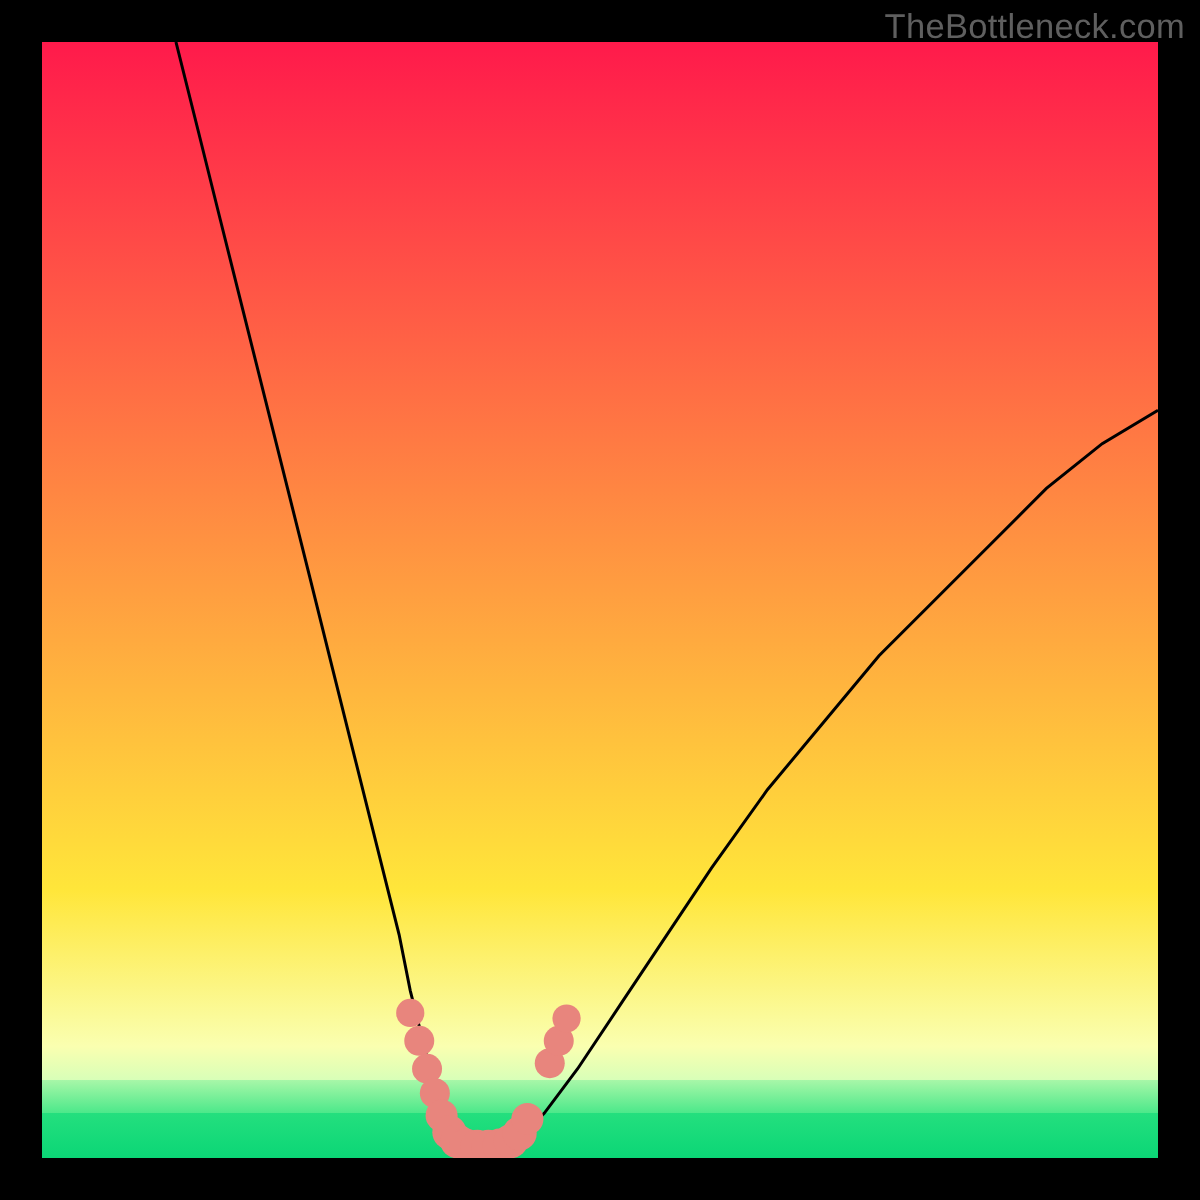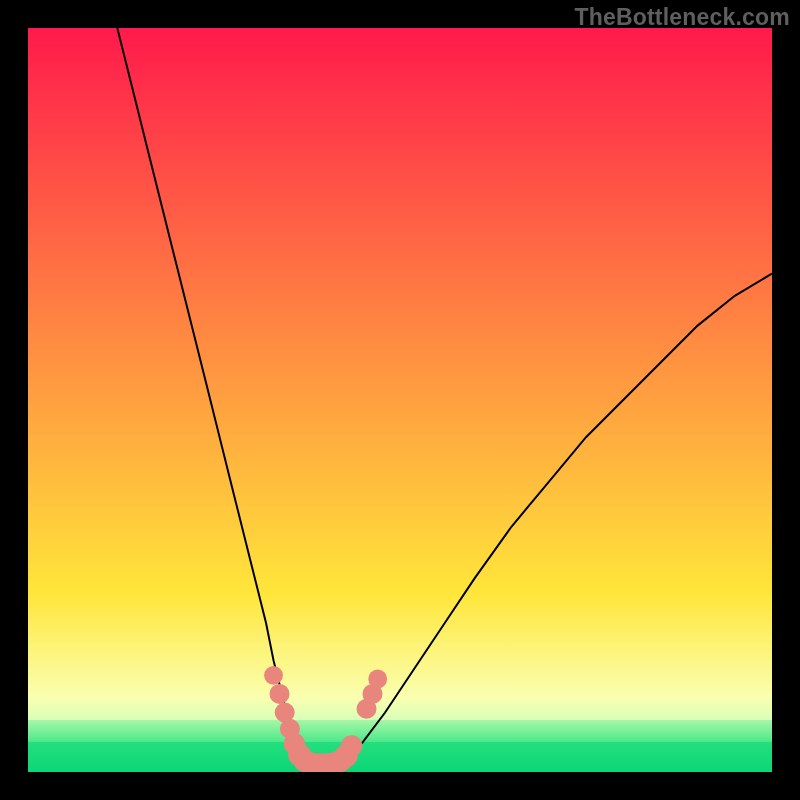--- a/index.html
+++ b/index.html
@@ -27,21 +27,21 @@
     height: 744px;
     overflow: hidden;
     
   }
   .watermark {
     position: absolute;
     top: 4px;
     right: 10px;
     color: #5f5f5f;
     font-size: 23px;
-    font-weight: 700;
+    font-weight: 400;
     letter-spacing: 0.2px;
   }
   svg { display: block; }
 </style>
 </head>
 <body>
 
 <div class="frame">
 
   <div class="plot">

